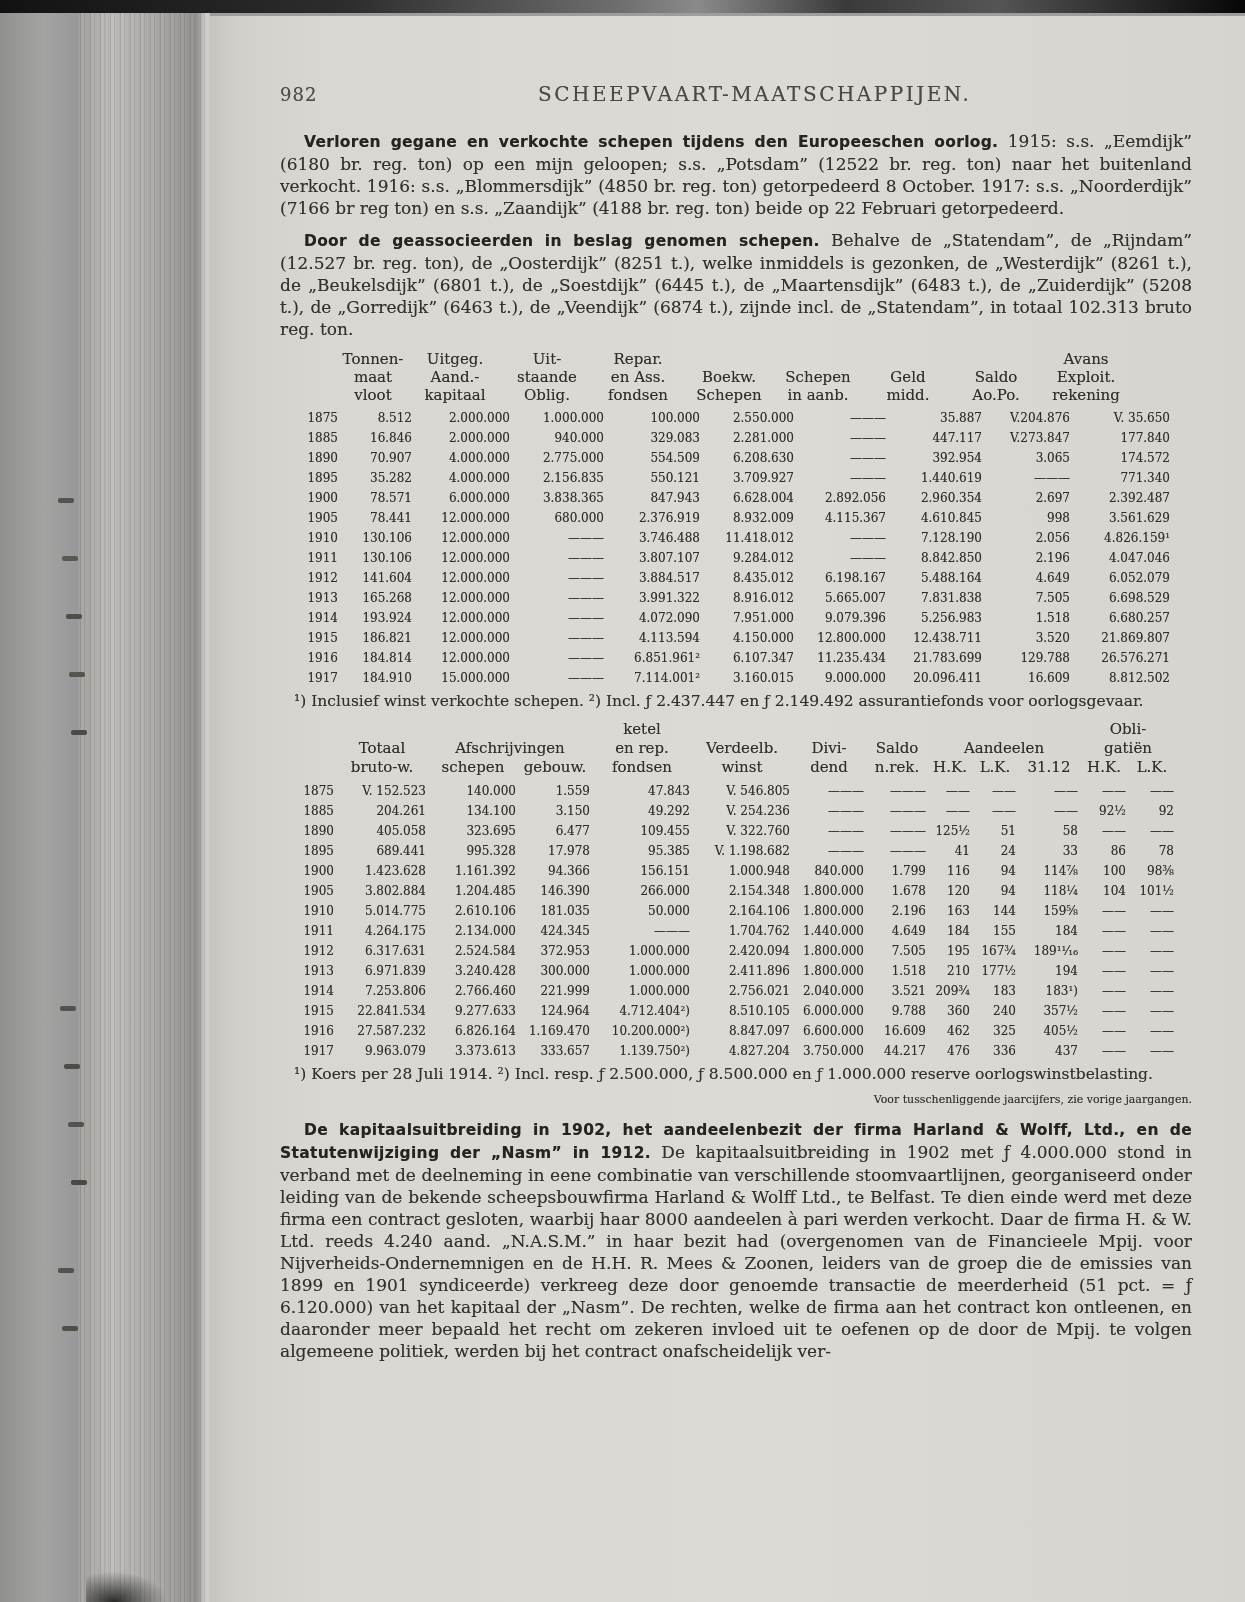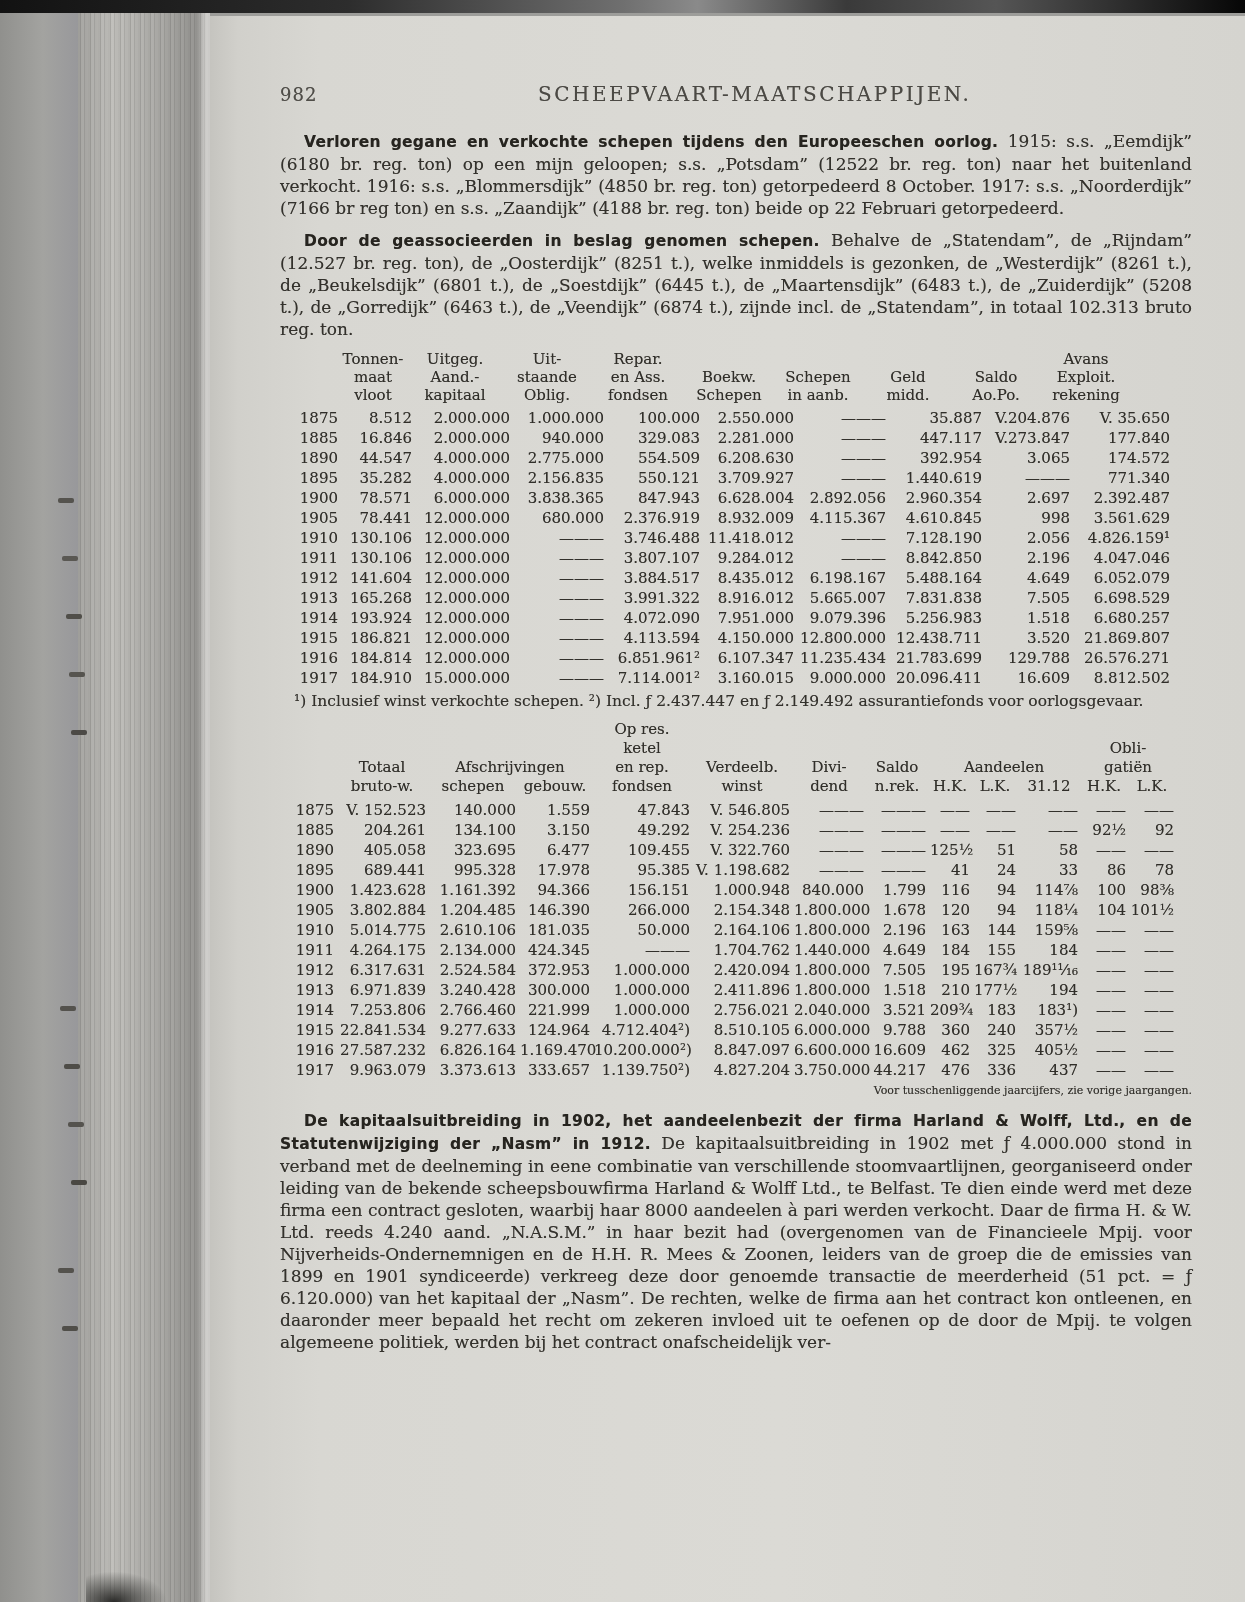--- a/index.html
+++ b/index.html
@@ -37,21 +37,21 @@
   p.center-note{text-align:right;font-size:11px;margin:4px 0 12px;text-indent:0;}
 
   .table{margin:4px 0 2px 14px;color:#302e29;}
   .grid1{display:grid;grid-template-columns:44px 70px 94px 90px 92px 90px 88px 92px 84px 96px;column-gap:0;}
   .t2 .grid2{display:grid;grid-template-columns:40px 88px 86px 70px 96px 96px 70px 58px 40px 42px 58px 44px 44px;column-gap:4px;}
   .t1 .trow{display:grid;grid-template-columns:44px 70px 94px 90px 92px 90px 88px 92px 84px 96px;column-gap:4px;}
   .t2 .trow{display:grid;grid-template-columns:40px 88px 86px 70px 96px 96px 70px 58px 40px 42px 58px 44px 44px;column-gap:4px;}
   .thead{font-size:15px;line-height:18px;align-items:end;text-align:center;margin-bottom:4px;}
   .hc{white-space:pre-line;}
   .h2line{font-size:15px;line-height:19px;text-align:center;}
-  .trow{font-size:15px;line-height:20px;}
+  .trow{font-size:12px;line-height:20px;}
   .tcell{text-align:right;white-space:nowrap;}
   .gc2{grid-column:2}.gc3{grid-column:3}.gc4{grid-column:4}.gc5{grid-column:5}.gc6{grid-column:6}
   .gc7{grid-column:7}.gc8{grid-column:8}.gc9{grid-column:9}.gc10{grid-column:10}.gc11{grid-column:11}
   .gc12{grid-column:12}.gc13{grid-column:13}
   .gc3-4{grid-column:3/5}.gc9-11{grid-column:9/12}.gc12-13{grid-column:12/14}
 </style>
 </head>
 <body>
 
 <div class="top-band"></div>
@@ -119,21 +119,21 @@
             <span class="tcell c3">940.000</span>
             <span class="tcell c4">329.083</span>
             <span class="tcell c5">2.281.000</span>
             <span class="tcell c6">———</span>
             <span class="tcell c7">447.117</span>
             <span class="tcell c8">V.273.847</span>
             <span class="tcell c9">177.840</span>
           </div>
           <div class="trow">
             <span class="tcell c0">1890</span>
-            <span class="tcell c1">44.547</span>
+            <span class="tcell c1">70.907</span>
             <span class="tcell c2">4.000.000</span>
             <span class="tcell c3">2.775.000</span>
             <span class="tcell c4">554.509</span>
             <span class="tcell c5">6.208.630</span>
             <span class="tcell c6">———</span>
             <span class="tcell c7">392.954</span>
             <span class="tcell c8">3.065</span>
             <span class="tcell c9">174.572</span>
           </div>
           <div class="trow">
@@ -267,23 +267,20 @@
             <span class="tcell c7">20.096.411</span>
             <span class="tcell c8">16.609</span>
             <span class="tcell c9">8.812.502</span>
           </div>
         </div>
     </div>
 
     <p class="body fn">¹) Inclusief winst verkochte schepen. ²) Incl. ƒ 2.437.447 en ƒ 2.149.492 assurantiefonds voor oorlogsgevaar.</p>
 
     <div class="table t2">
-      <div class="h2line grid2">
-        <span class="gc5">Op res.</span>
-      </div>
       <div class="h2line grid2">
         <span class="gc5">ketel</span>
         <span class="gc12-13">Obli-</span>
       </div>
       <div class="h2line grid2">
         <span class="gc2">Totaal</span>
         <span class="gc3-4">Afschrijvingen</span>
         <span class="gc5">en rep.</span>
         <span class="gc6">Verdeelb.</span>
         <span class="gc7">Divi-</span>
@@ -512,20 +509,21 @@
             <span class="tcell c7">44.217</span>
             <span class="tcell c8">476</span>
             <span class="tcell c9">336</span>
             <span class="tcell c10">437</span>
             <span class="tcell c11">——</span>
             <span class="tcell c12">——</span>
           </div>
         </div>
     </div>
 
+    <p class="body fn">¹) Koers per 28 Juli 1914. ²) Incl. resp. ƒ 2.500.000, ƒ 8.500.000 en ƒ 1.000.000 reserve oorlogswinstbelasting.</p>
 
     <p class="center-note">Voor tusschenliggende jaarcijfers, zie vorige jaargangen.</p>
 
     <p class="body"><b class="lead">De kapitaalsuitbreiding in 1902, het aandeelenbezit der firma Harland &amp; Wolff, Ltd., en de Statutenwijziging der „Nasm” in 1912.</b><span> De kapitaalsuitbreiding in 1902 met ƒ 4.000.000 stond in verband met de deelneming in eene combinatie van verschillende stoomvaartlijnen, georganiseerd onder leiding van de bekende scheepsbouwfirma Harland &amp; Wolff Ltd., te Belfast. Te dien einde werd met deze firma een contract gesloten, waarbij haar 8000 aandeelen à pari werden verkocht. Daar de firma H. &amp; W. Ltd. reeds 4.240 aand. „N.A.S.M.” in haar bezit had (overgenomen van de Financieele Mpij. voor Nijverheids-Ondernemnigen en de H.H. R. Mees &amp; Zoonen, leiders van de groep die de emissies van 1899 en 1901 syndiceerde) verkreeg deze door genoemde transactie de meerderheid (51 pct. = ƒ 6.120.000) van het kapitaal der „Nasm”. De rechten, welke de firma aan het contract kon ontleenen, en daaronder meer bepaald het recht om zekeren invloed uit te oefenen op de door de Mpij. te volgen algemeene politiek, werden bij het contract onafscheidelijk ver-</span></p>
 
   </div>
 </div>
 
 <div class="corner-shadow"></div>
 

